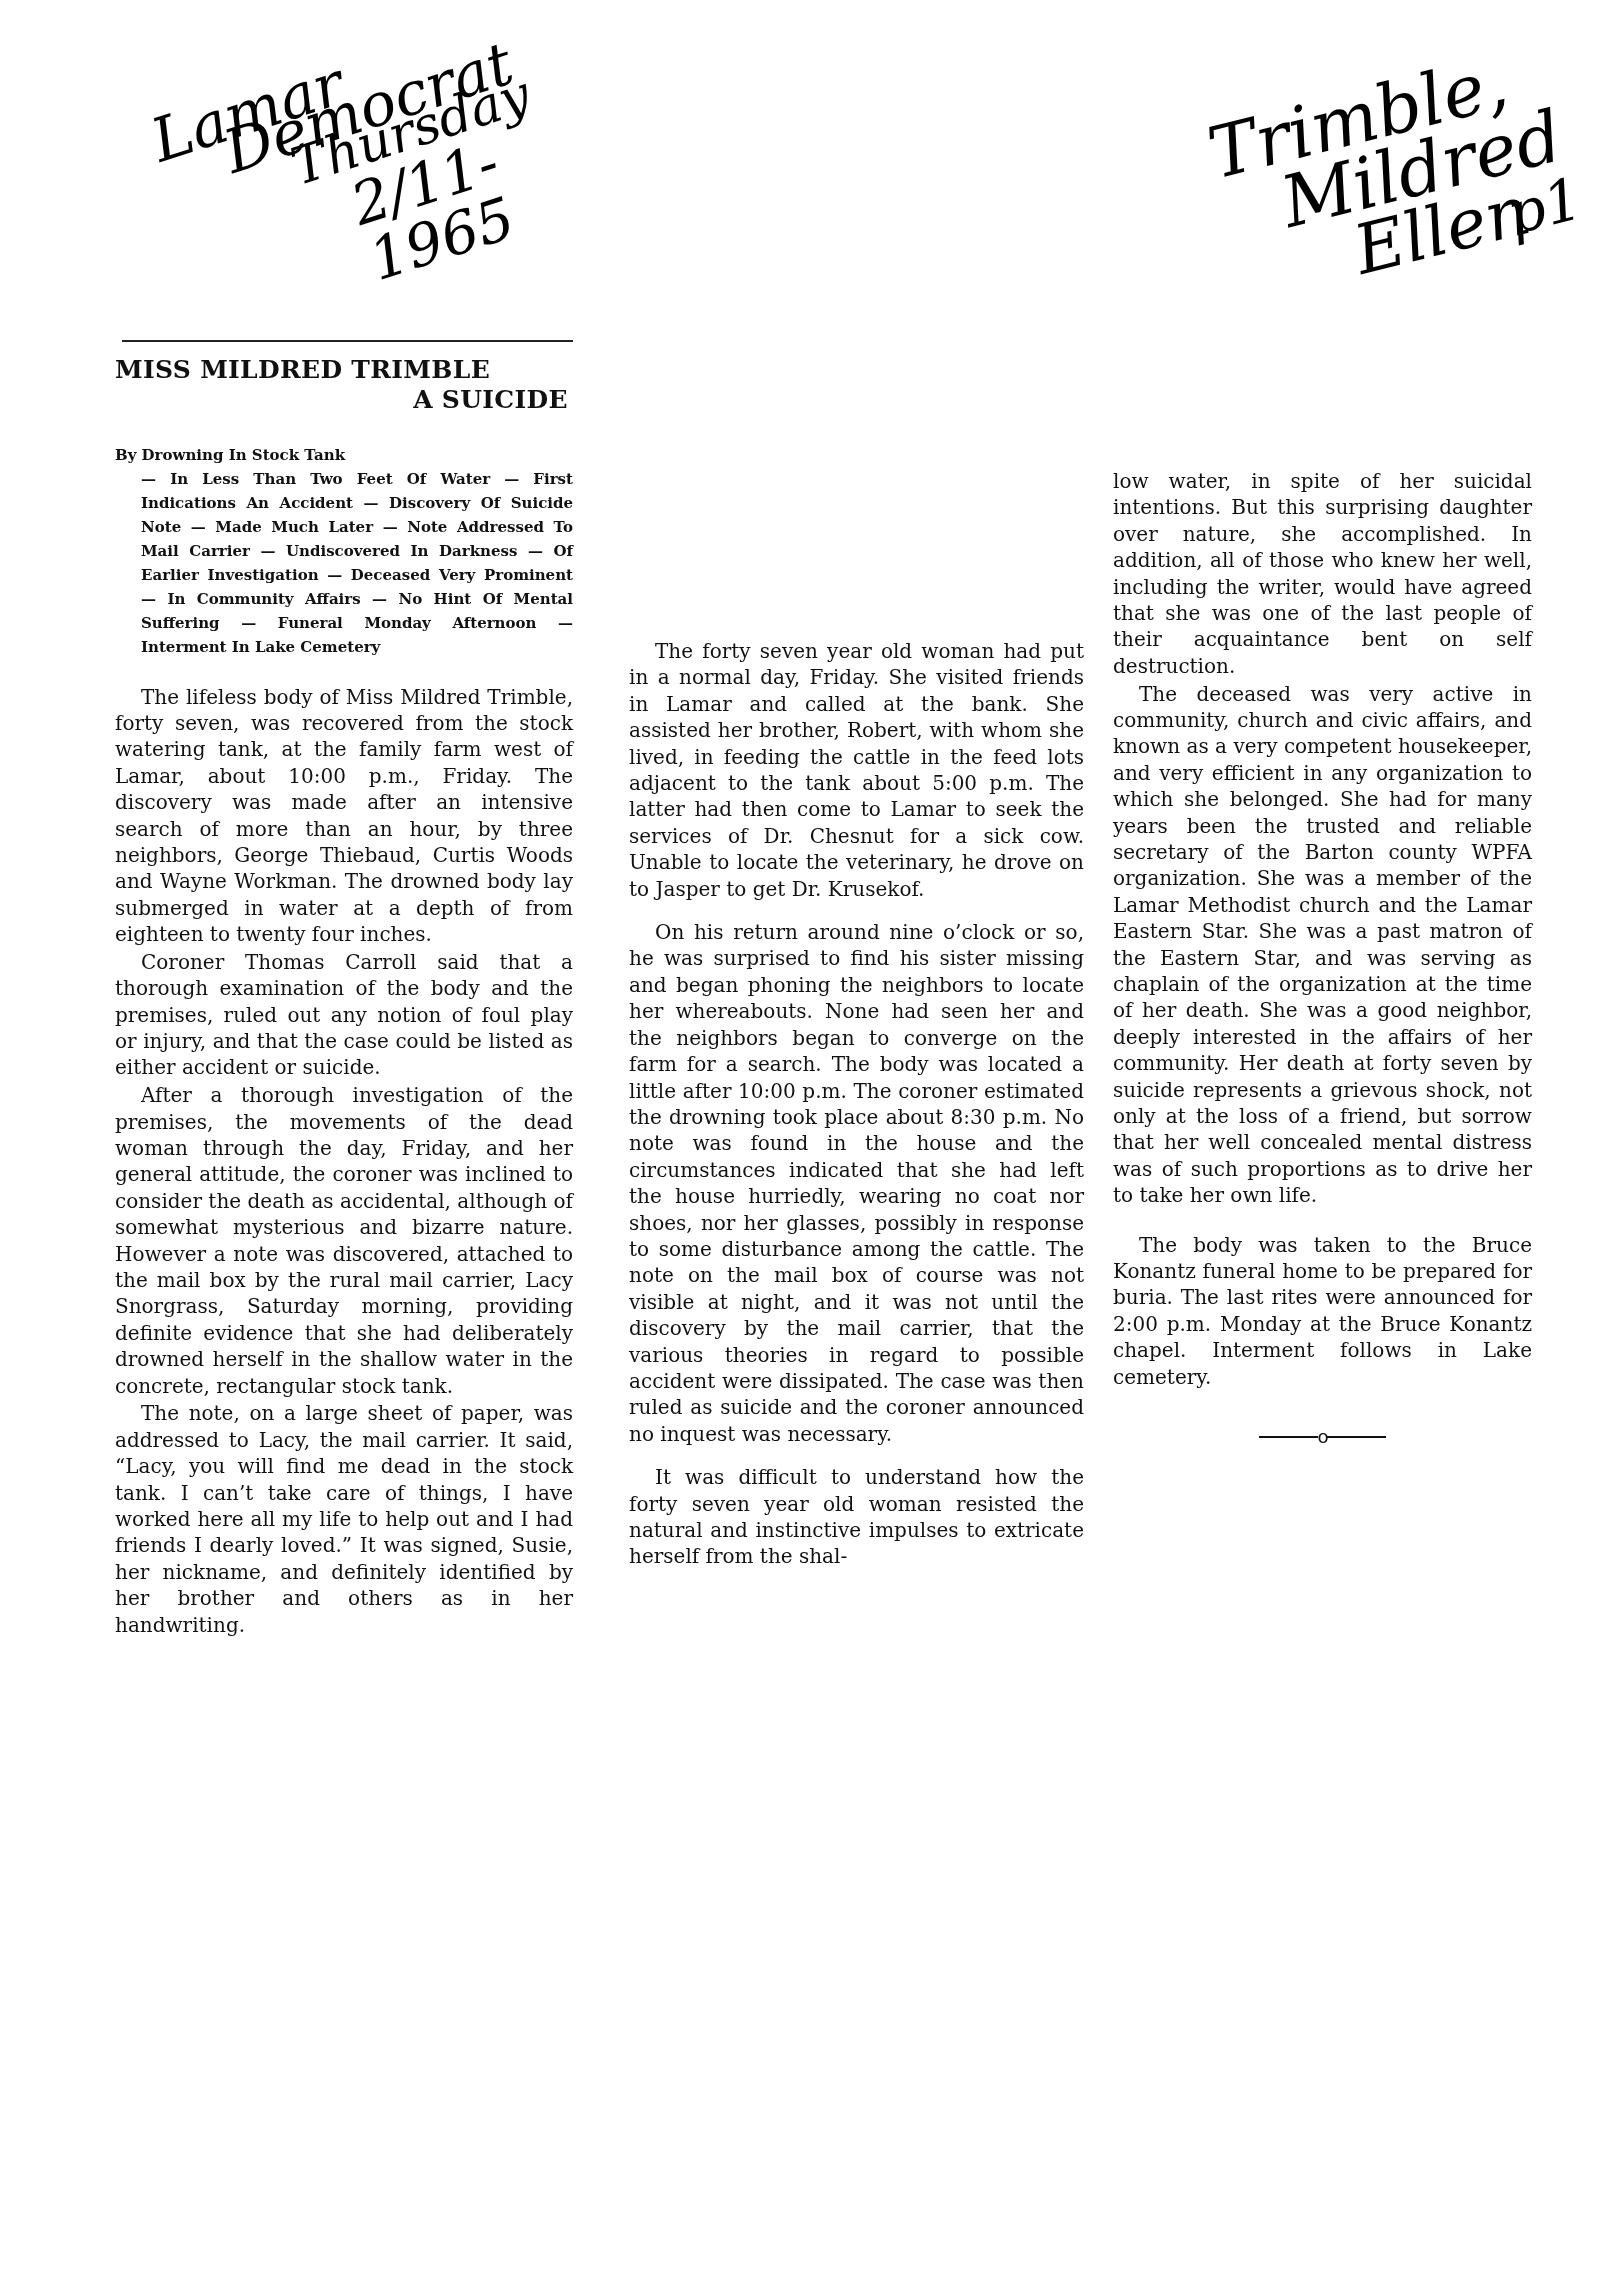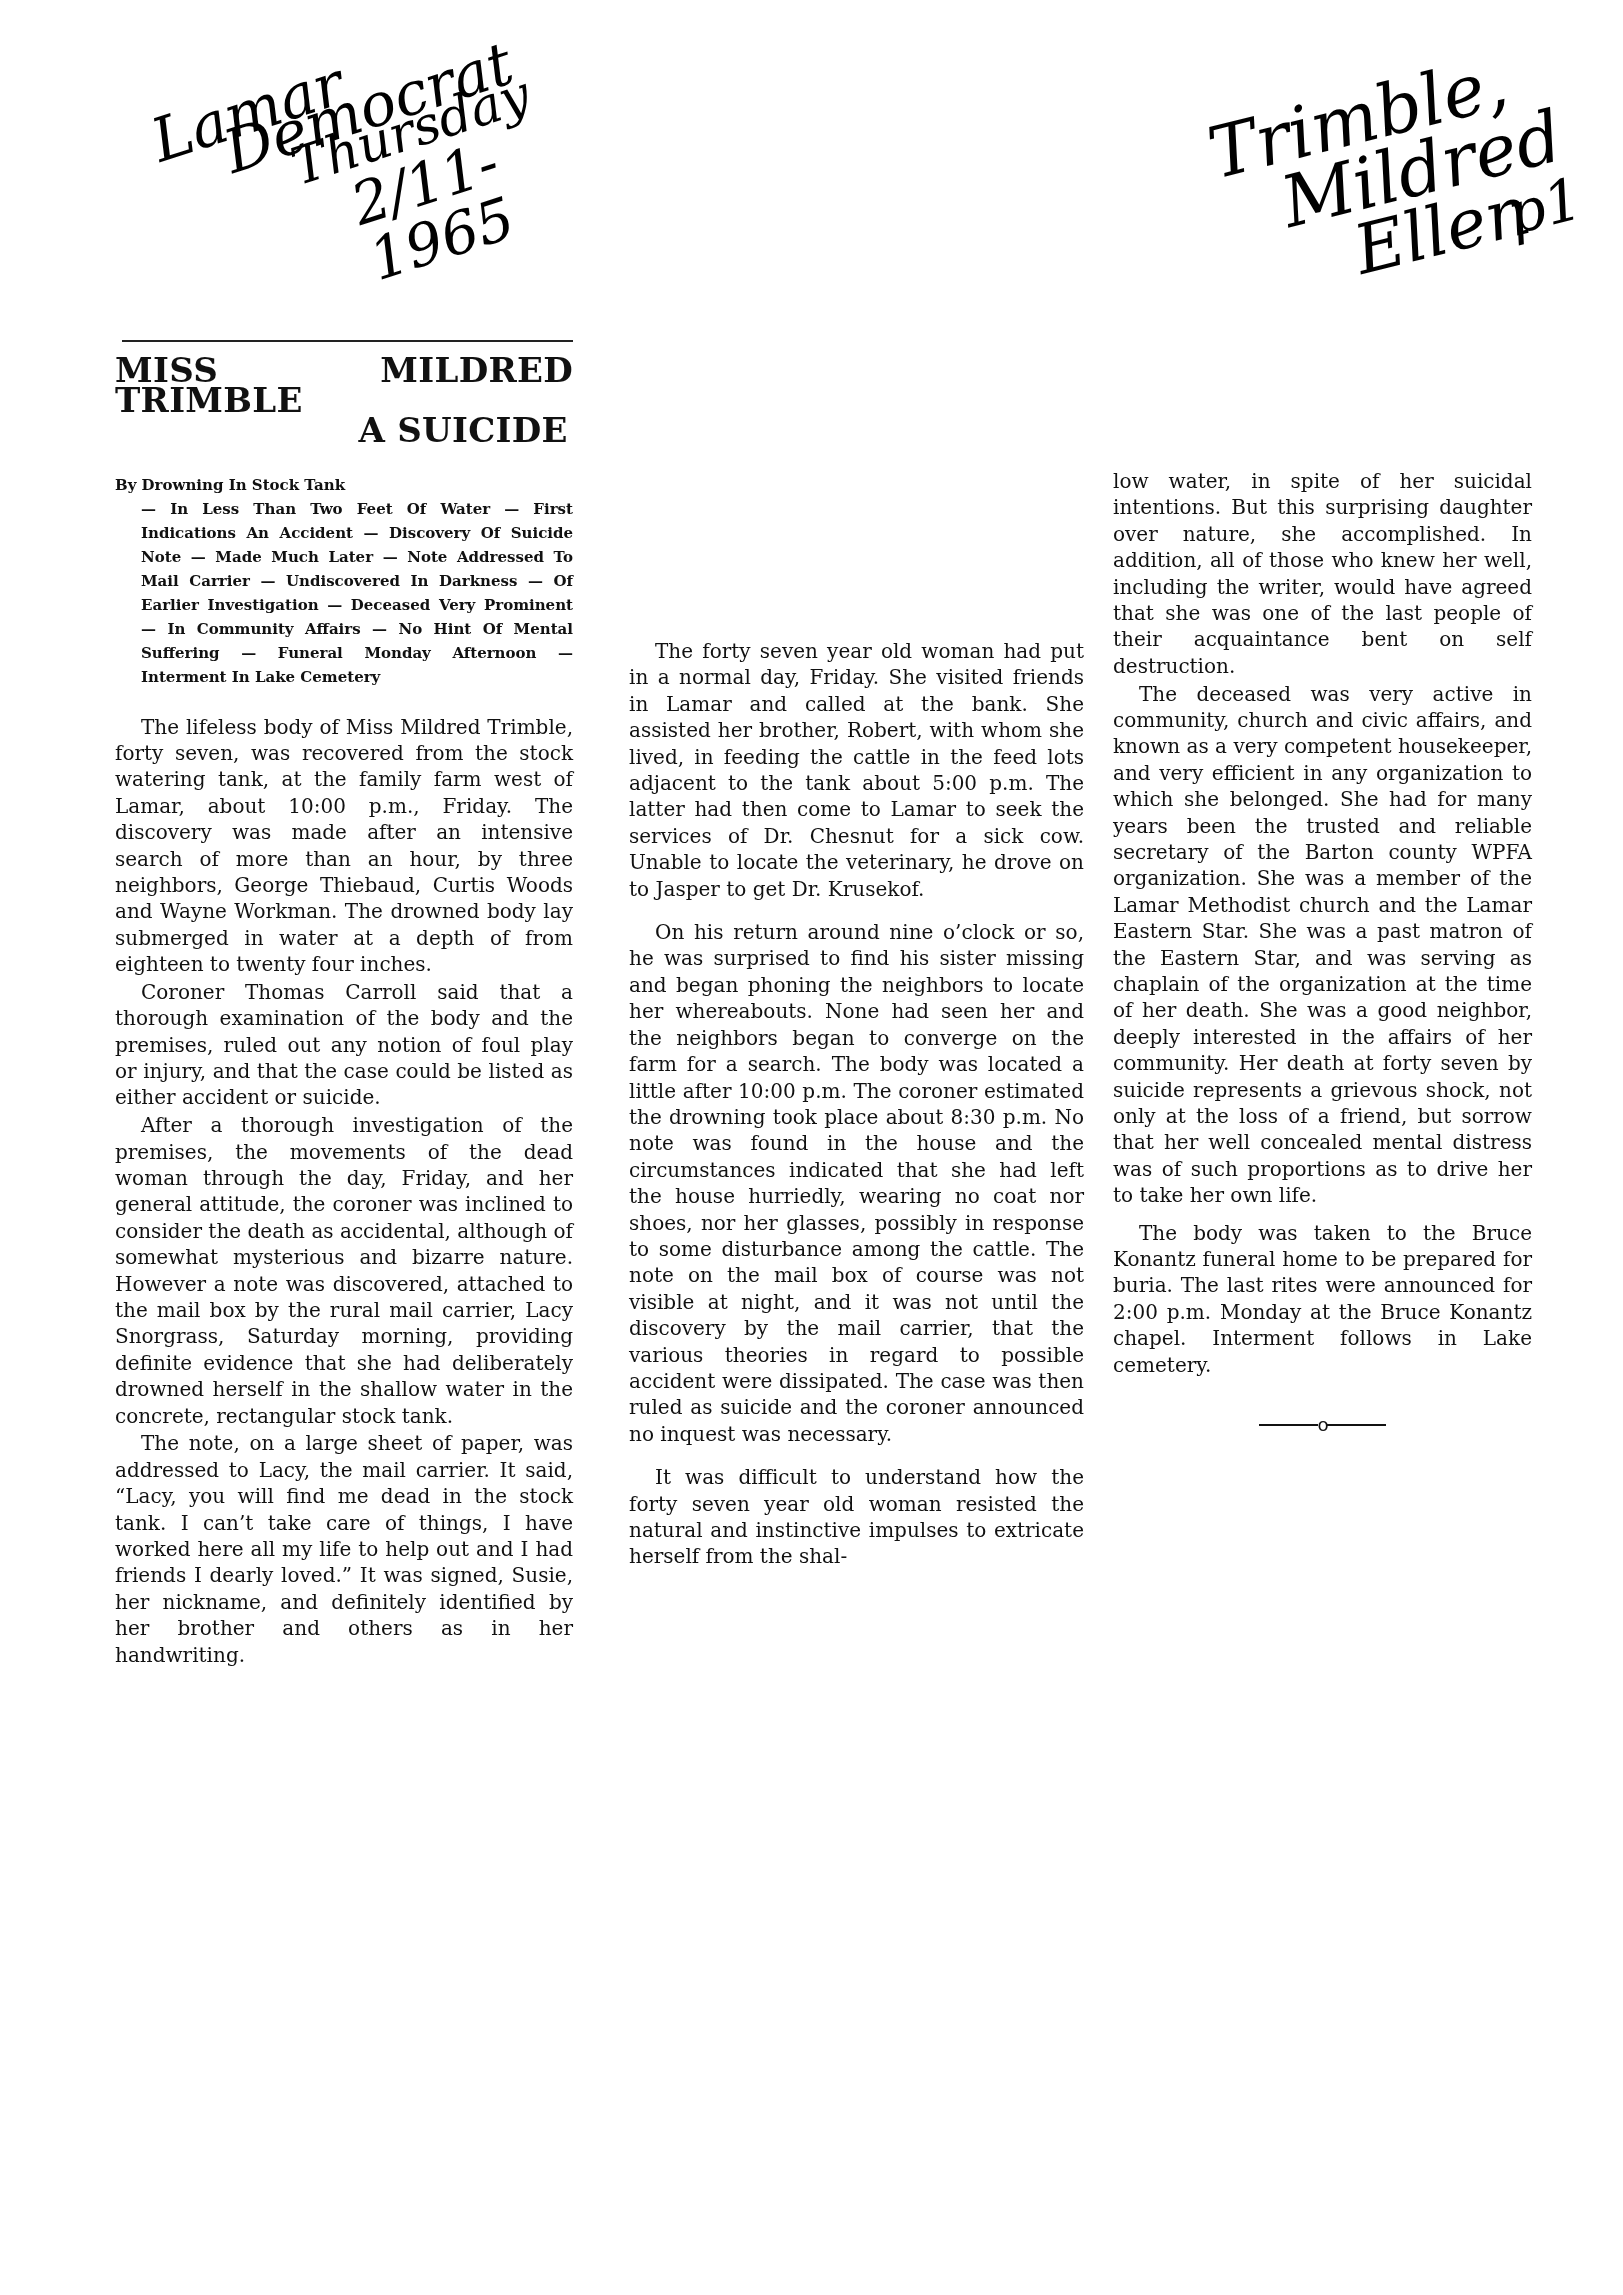--- a/index.html
+++ b/index.html
@@ -17,21 +17,21 @@
   #note-right .l4 { position:absolute; left: 288px; top: 183px; font-size: 58px; }
 
   .col { position: absolute; font-family: "DejaVu Serif", serif; font-size: 20px; line-height: 26.4px; text-align: justify; hyphens: manual; }
   .col p { margin: 0; text-indent: 26px; }
   .col p + p { margin-top: 1.3px; }
   #col-1 { left: 115px; top: 340px; width: 458px; }
   #col-2 { left: 629px; top: 638px; width: 455px; }
   #col-3 { left: 1113px; top: 468px; width: 419px; }
 
   .rule { height: 2px; background: #222; margin: 0 0 13px 6.5px; }
-  .headline { font-family: "DejaVu Serif", serif; font-weight: bold; font-size: 34px; line-height: 30px; letter-spacing: 0.3px; margin: 0; }
+  .headline { font-family: "DejaVu Serif", serif; font-weight: bold; font-size: 25px; line-height: 30px; letter-spacing: 0.3px; margin: 0; }
   .headline .line2 { display: block; text-align: right; padding-right: 5.2px; }
   .deck { font-family: "DejaVu Serif", serif; font-weight: bold; font-size: 15px; line-height: 24px; margin: 27.5px 0 25px 0; text-align: justify; }
   .deck .first { display:block; }
   .deck .rest { display:block; padding-left: 26px; }
   .body-text p:first-child { margin-top: 0; }
   .end-mark { text-align: center; margin-top: 33px; font-family: "DejaVu Sans", sans-serif; font-size: 18.3px; letter-spacing: -1.3px; }
   .end-mark span { display: inline-block; vertical-align: middle; }
   .end-mark .dash { width: 59px; height: 2px; background: #111; }
 </style>
 </head>
@@ -71,18 +71,18 @@
 
 <div class="col" id="col-2">
   <p>The forty seven year old woman had put in a normal day, Friday. She visited friends in Lamar and called at the bank. She assisted her brother, Robert, with whom she lived, in feeding the cattle in the feed lots adjacent to the tank about 5:00 p.m. The latter had then come to Lamar to seek the services of Dr. Chesnut for a sick cow. Unable to locate the veterinary, he drove on to Jasper to get Dr. Krusekof.</p>
   <p style="margin-top:17px">On his return around nine o’clock or so, he was surprised to find his sister missing and began phoning the neighbors to locate her whereabouts. None had seen her and the neighbors began to converge on the farm for a search. The body was located a little after 10:00 p.m. The coroner estimated the drowning took place about 8:30 p.m. No note was found in the house and the circumstances indicated that she had left the house hurriedly, wearing no coat nor shoes, nor her glasses, possibly in response to some disturbance among the cattle. The note on the mail box of course was not visible at night, and it was not until the discovery by the mail carrier, that the various theories in regard to possible accident were dissipated. The case was then ruled as suicide and the coroner announced no inquest was necessary.</p>
   <p style="margin-top:17px">It was difficult to understand how the forty seven year old woman resisted the natural and instinctive impulses to extricate herself from the shal-</p>
 </div>
 
 <div class="col" id="col-3">
   <p style="text-indent:0">low water, in spite of her suicidal intentions. But this surprising daughter over nature, she accomplished. In addition, all of those who knew her well, including the writer, would have agreed that she was one of the last people of their acquaintance bent on self destruction.</p>
   <p>The deceased was very active in community, church and civic affairs, and known as a very competent housekeeper, and very efficient in any organization to which she belonged. She had for many years been the trusted and reliable secretary of the Barton county WPFA organization. She was a member of the Lamar Methodist church and the Lamar Eastern Star. She was a past matron of the Eastern Star, and was serving as chaplain of the organization at the time of her death. She was a good neighbor, deeply interested in the affairs of her community. Her death at forty seven by suicide represents a grievous shock, not only at the loss of a friend, but sorrow that her well concealed mental distress was of such proportions as to drive her to take her own life.</p>
-  <p style="margin-top:11px">The body was taken to the Bruce Konantz funeral home to be prepared for buria. The last rites were announced for 2:00 p.m. Monday at the Bruce Konantz chapel. Interment follows in Lake cemetery.</p>
+  <p style="margin-top:23px">The body was taken to the Bruce Konantz funeral home to be prepared for buria. The last rites were announced for 2:00 p.m. Monday at the Bruce Konantz chapel. Interment follows in Lake cemetery.</p>
   <div class="end-mark">
     <span class="dash"></span><span>o</span><span class="dash"></span>
   </div>
 </div>
 
 
 </body></html>

